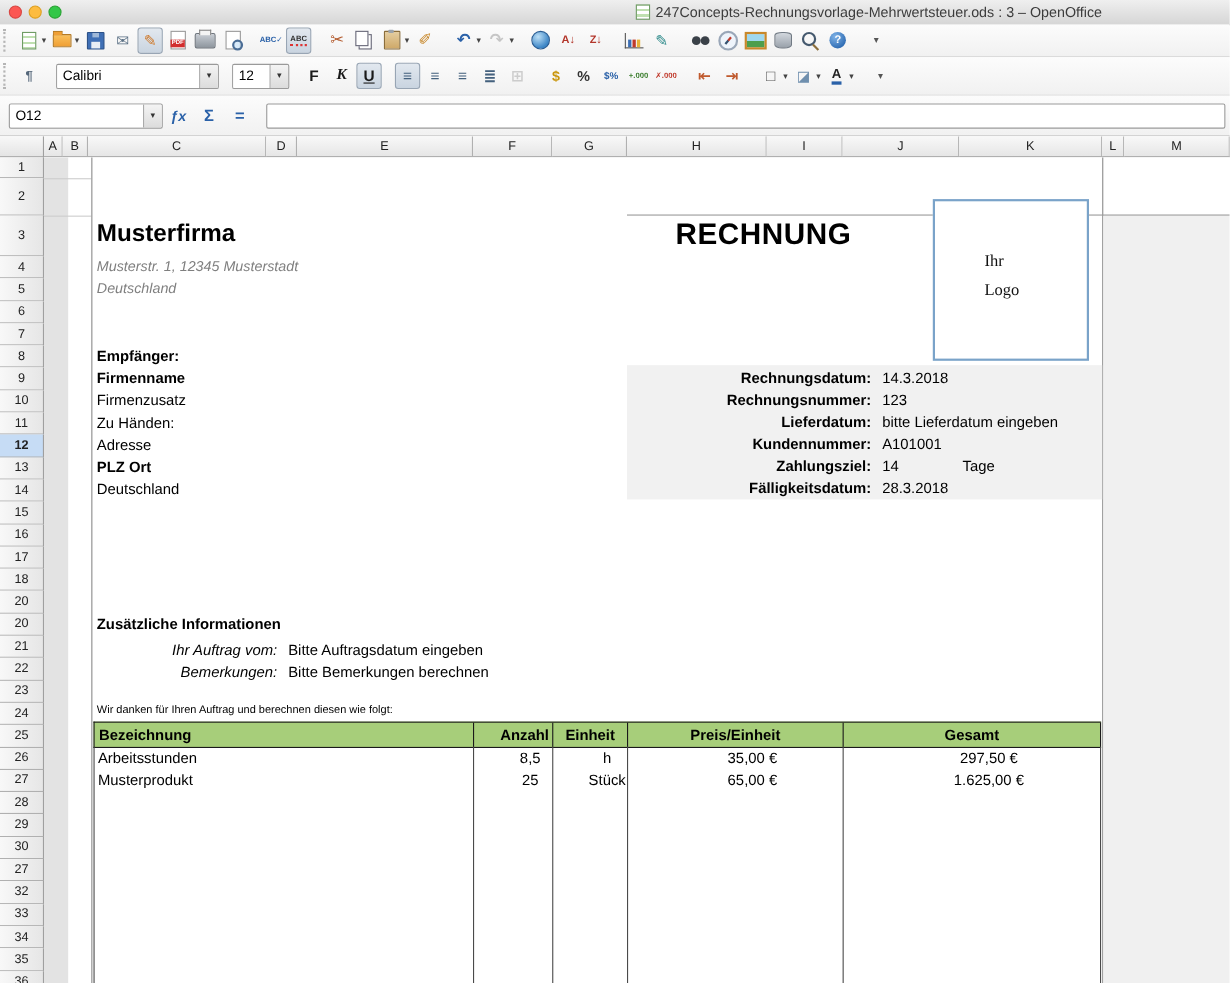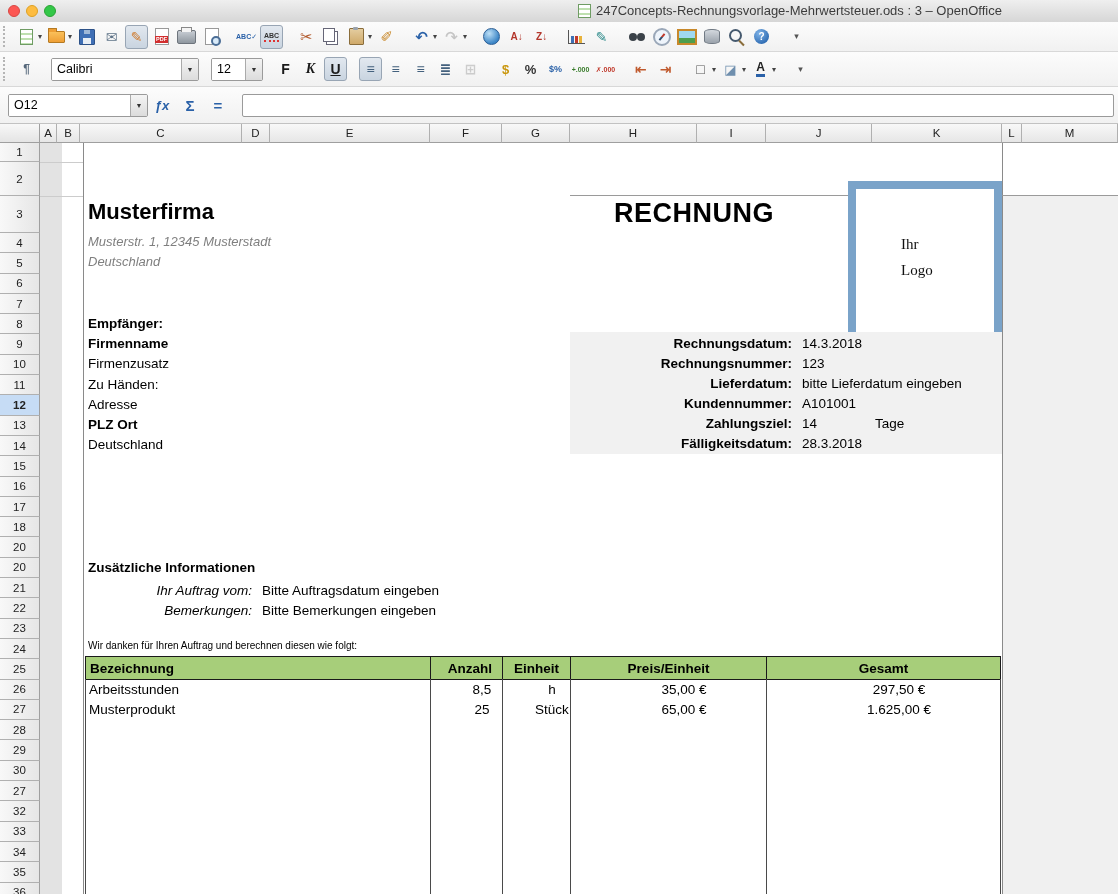--- a/index.html
+++ b/index.html
@@ -104,21 +104,21 @@
   .pageborder{position:absolute;top:0;width:1px;height:751px;background:#8a8a8a;}
   .pb-l{left:43px;} .pb-r{left:962px;}
   .ov-rightgray{position:absolute;left:963px;top:53px;width:115px;height:698px;background:#f0f0f0;}
   .hline-top{position:absolute;left:530px;top:52px;width:548px;height:1px;background:#9a9a9a;}
 
   .cell{position:absolute;white-space:nowrap;}
   .sender-name{left:48px;top:56px;font-size:22px;font-weight:bold;}
   .sender-addr{left:48px;top:91px;font-size:13px;font-style:italic;color:#7f7f7f;}
   .sender-country{left:48px;top:111px;font-size:13px;font-style:italic;color:#7f7f7f;}
   .doc-title{left:527px;top:55px;font-size:27px;font-weight:bold;letter-spacing:.5px;margin-left:47px;}
-  .logo{position:absolute;left:808px;top:38px;width:138px;height:143px;border:8px solid #701a75;background:#fff;box-sizing:content-box;}
+  .logo{position:absolute;left:808px;top:38px;width:138px;height:143px;border:2px solid #701a75;background:#fff;box-sizing:content-box;}
   .logo-text{padding:42px 0 0 45px;font-family:"Liberation Serif","DejaVu Serif",serif;font-size:15px;line-height:26px;color:#111;}
   .logo-text span{display:block;}
   .recipient{position:absolute;left:48px;top:170px;font-size:13.5px;}
   .recipient div{height:20.3px;display:flex;align-items:center;white-space:nowrap;}
   .meta{position:absolute;left:530px;top:189px;width:432px;height:122px;background:#f1f1f1;font-size:13.5px;padding-top:1px;box-sizing:border-box;}
   .meta-row{display:flex;height:20.1px;align-items:center;position:relative;white-space:nowrap;padding-left:24px;}
   .meta-label{width:198px;text-align:right;font-weight:bold;}
   .meta-value{margin-left:10px;}
   .meta-suffix{position:absolute;left:305px;}
   .add-heading{left:48px;top:417px;font-size:13.5px;font-weight:bold;}
@@ -128,21 +128,21 @@
   .add-value{margin-left:10px;}
   .intro{left:48px;top:497px;font-size:10px;}
   .theader{position:absolute;left:45px;top:513px;width:915px;height:22px;display:flex;
     border-top:1px solid #1a1a1a;border-bottom:1px solid #1a1a1a;border-left:1px solid #1a1a1a;
     font-weight:bold;font-size:13.5px;box-sizing:content-box;}
   .th{height:100%;display:flex;align-items:center;border-right:1px solid #1a1a1a;box-sizing:border-box;}
   .tbody{position:absolute;left:45px;top:536px;width:915px;font-size:13.5px;}
   .trow{display:flex;height:20.3px;}
   .td{display:flex;align-items:center;box-sizing:border-box;white-space:nowrap;padding-left:32px;}
   .a-l{justify-content:flex-start;padding-left:4px;}
-  .a-r{justify-content:flex-end;padding-right:10px;}
+  .a-r{justify-content:flex-end;padding-right:3px;}
   .a-c{justify-content:center;}
   .vline{position:absolute;width:1px;background:#4a4a4a;}
 </style>
 </head>
 <body>
 
 <div class="app">
 
   <div class="titlebar">
     <span class="tl red"></span>
@@ -528,21 +528,21 @@
         </div>
 
       <div class="cell add-heading">Zusätzliche Informationen</div>
       <div class="addrows" id="addrows">
           <div class="add-row">
             <span class="add-label">Ihr Auftrag vom:</span>
             <span class="add-value">Bitte Auftragsdatum eingeben</span>
           </div>
           <div class="add-row">
             <span class="add-label">Bemerkungen:</span>
-            <span class="add-value">Bitte Bemerkungen eingeben</span>
+            <span class="add-value">Bitte Bemerkungen berechnen</span>
           </div>
         </div>
 
       <div class="cell intro">Wir danken für Ihren Auftrag und berechnen diesen wie folgt:</div>
 
       <div class="theader" id="theader" style="background: rgb(167, 206, 122);">
           <span class="th a-l" style="width: 345px;">Bezeichnung</span>
           <span class="th a-r" style="width: 72px;">Anzahl</span>
           <span class="th a-c" style="width: 68px;">Einheit</span>
           <span class="th a-c" style="width: 196px;">Preis/Einheit</span>

